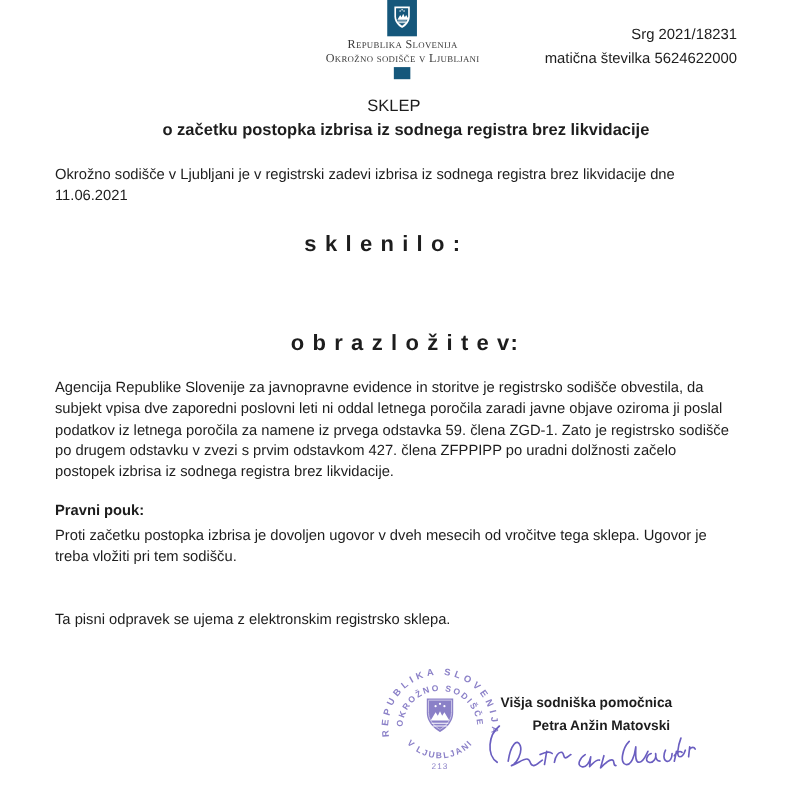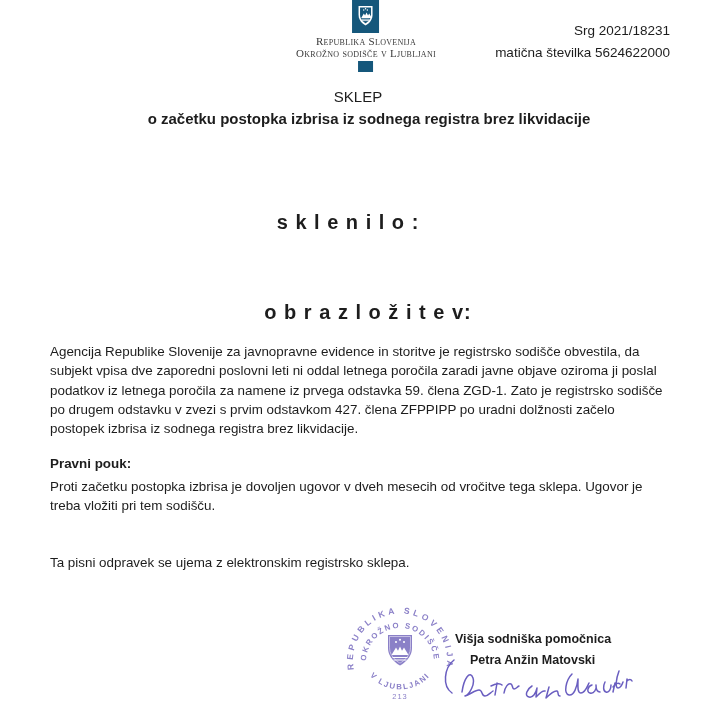--- a/index.html
+++ b/index.html
@@ -29,21 +29,21 @@
   .h-obrazlozitev{top:301px;margin-left:20px;}
   .para{position:absolute;left:50px;width:620px;font-size:13.4px;line-height:19.3px;}
   .p-intro{top:149px;}
   .p-operative{top:246px;}
   .p-reasoning{top:342px;}
   .label-bold{position:absolute;left:50px;top:456px;font-size:13.4px;font-weight:bold;}
   .p-legal{top:477px;}
   .p-closing{top:553px;width:600px;}
   
   .sig-title{position:absolute;left:455px;top:632px;font-size:12.5px;font-weight:bold;}
-  .sig-name{position:absolute;left:470px;top:653px;font-size:12.5px;font-weight:bold;}
+  .sig-name{position:absolute;left:484px;top:653px;font-size:12.5px;font-weight:bold;}
   .stamp-svg{position:absolute;left:343px;top:602px;opacity:.88;}
   .stamp-svg text{font-family:"Liberation Sans",sans-serif;fill:var(--stamp_ink);}
   .st-outer{font-size:8.6px;letter-spacing:3.4px;font-weight:bold;}
   .st-mid{font-size:7.8px;letter-spacing:1.8px;font-weight:bold;}
   .st-bottom{font-size:7.8px;letter-spacing:1.6px;font-weight:bold;}
   .st-num{font-size:7.5px;letter-spacing:1px;}
   .st-ink-fill{fill:var(--stamp_ink);}
   .sign-svg{position:absolute;left:440px;top:648px;}
   .sign-svg path{stroke:var(--signature_ink);fill:none;stroke-width:1.5;
     stroke-linecap:round;stroke-linejoin:round;}
@@ -71,20 +71,21 @@
   </div>
 
   <div class="ref">
     <div>Srg 2021/18231</div>
     <div>matična številka 5624622000</div>
   </div>
 
   <div class="title">SKLEP</div>
   <div class="subtitle">o začetku postopka izbrisa iz sodnega registra brez likvidacije</div>
 
+  <div class="para p-intro">Okrožno sodišče v Ljubljani je v registrski zadevi izbrisa iz sodnega registra brez likvidacije dne 11.06.2021</div>
   <div class="center-heading h-sklenilo">s k l e n i l o :</div>
   <div class="center-heading h-obrazlozitev">o b r a z l o ž i t e v:</div>
   <div class="para p-reasoning">Agencija Republike Slovenije za javnopravne evidence in storitve je registrsko sodišče obvestila, da subjekt vpisa dve zaporedni poslovni leti ni oddal letnega poročila zaradi javne objave oziroma ji poslal podatkov iz letnega poročila za namene iz prvega odstavka 59. člena ZGD-1. Zato je registrsko sodišče po drugem odstavku v zvezi s prvim odstavkom 427. člena ZFPPIPP po uradni dolžnosti začelo postopek izbrisa iz sodnega registra brez likvidacije.</div>
 
   <div class="label-bold">Pravni pouk:</div>
   <div class="para p-legal">Proti začetku postopka izbrisa je dovoljen ugovor v dveh mesecih od vročitve tega sklepa. Ugovor je treba vložiti pri tem sodišču.</div>
 
   <div class="para p-closing">Ta pisni odpravek se ujema z elektronskim registrsko sklepa.</div>
 
   <div class="sig-title">Višja sodniška pomočnica</div>

